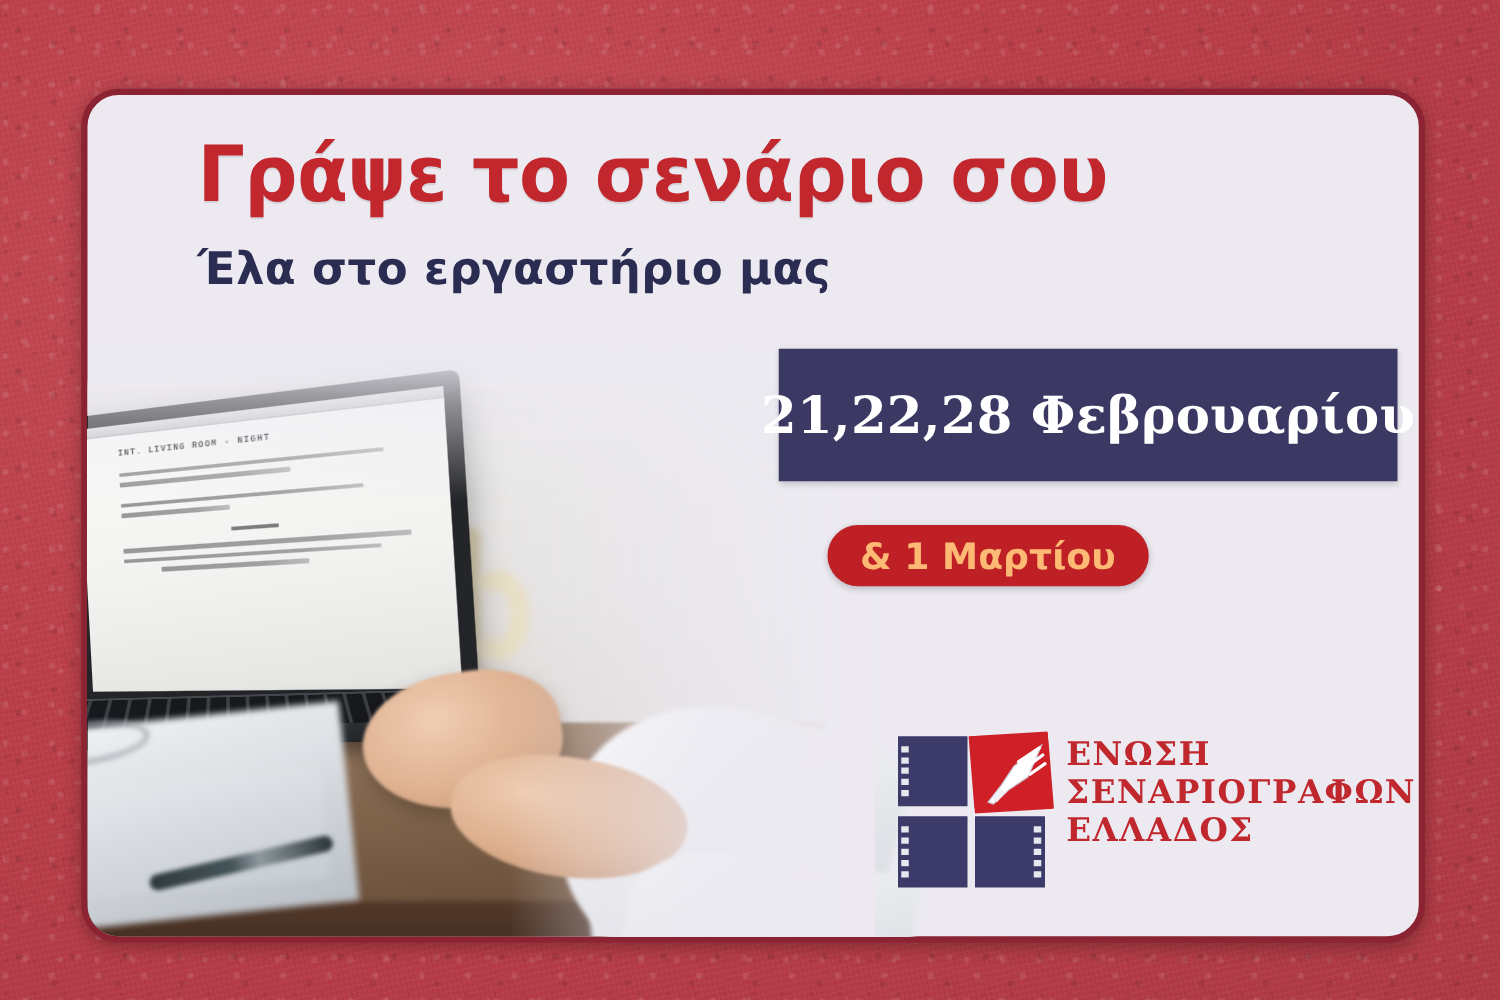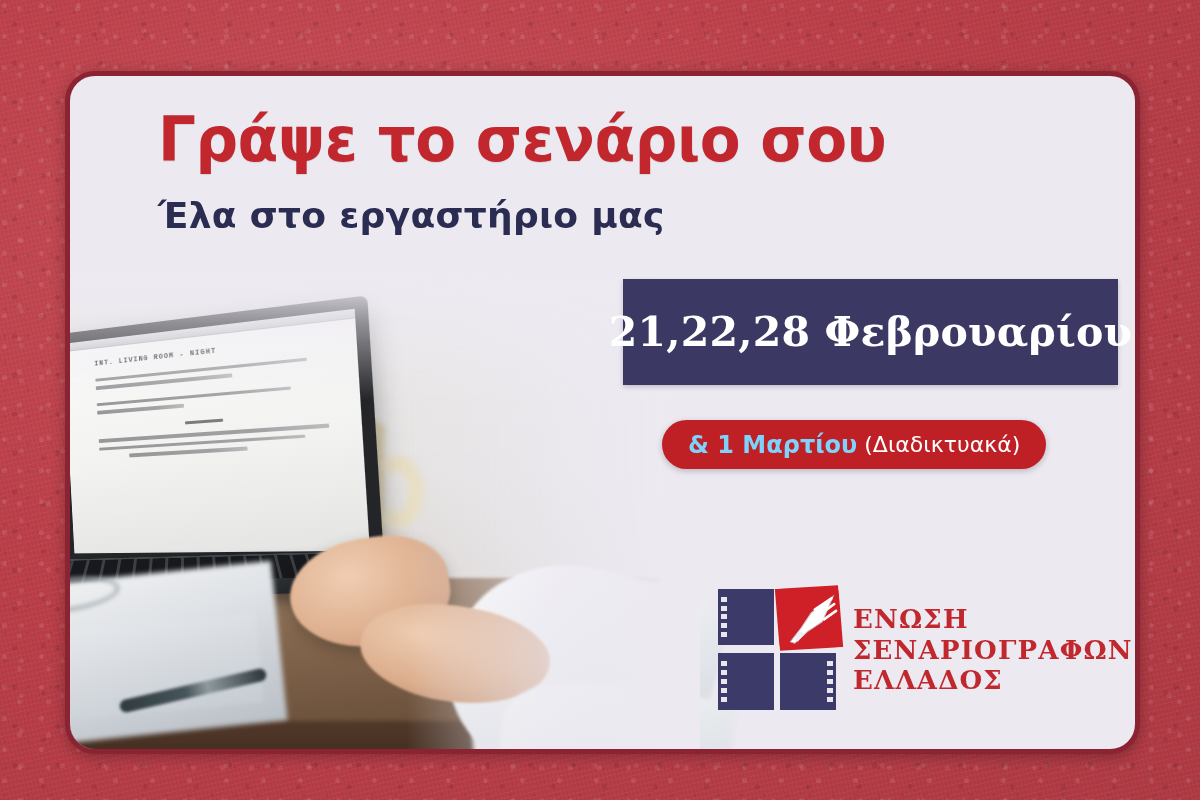--- a/index.html
+++ b/index.html
@@ -240,38 +240,38 @@
   #pill{
     position:absolute; left:592px; top:344px; height:49px;
     padding:0 26px;
     background:#be2026;
     border-radius:26px;
     display:flex; align-items:center; justify-content:center; gap:7px;
     box-shadow:0 2px 6px rgba(0,0,0,.22);
   }
   #pill-main{
     font-family:"DejaVu Sans", sans-serif;
-    font-weight:700; font-size:24px; color:#7dd3fc; white-space:nowrap;
+    font-weight:700; font-size:29px; color:#fdba74; white-space:nowrap;
   }
   #pill-sub{
     font-family:"DejaVu Sans", sans-serif;
     font-weight:400; font-size:22px; color:#fff; white-space:nowrap;
   }
   #venue{
     position:absolute; left:592px; top:406px; width:460px;
     text-align:center;
     font-family:"DejaVu Sans", sans-serif;
     font-weight:400; font-size:27px; color:#2a2c52;
     letter-spacing:.4px; white-space:nowrap;
   }
 
   
   #logo{
     position:absolute; left:648px; top:513px;
-    display:flex; align-items:center; gap:17px;
+    display:flex; gap:17px;
   }
   #logo-mark{
     position:relative; width:118px; height:122px;
   }
   .frame{
     position:absolute; background:#3b3a68;
     display:flex; flex-direction:column; justify-content:space-evenly;
     padding:4px 0 4px 3px;
   }
   .frame i{
@@ -354,21 +354,20 @@
 
     <div id="headline">Γράψε το σενάριο σου</div>
     <div id="subhead">Έλα στο εργαστήριο μας</div>
 
     <div id="date-box">
       <span id="date-box-text">21,22,28 Φεβρουαρίου</span>
     </div>
 
     <div id="pill">
       <span id="pill-main">&amp; 1 Μαρτίου</span>
-      <span id="pill-sub">(Διαδικτυακά)</span>
     </div>
 
 
     <div id="logo">
       <div id="logo-mark">
         <div class="frame" id="f1">
           <i></i>
             <i></i>
             <i></i>
             <i></i>

